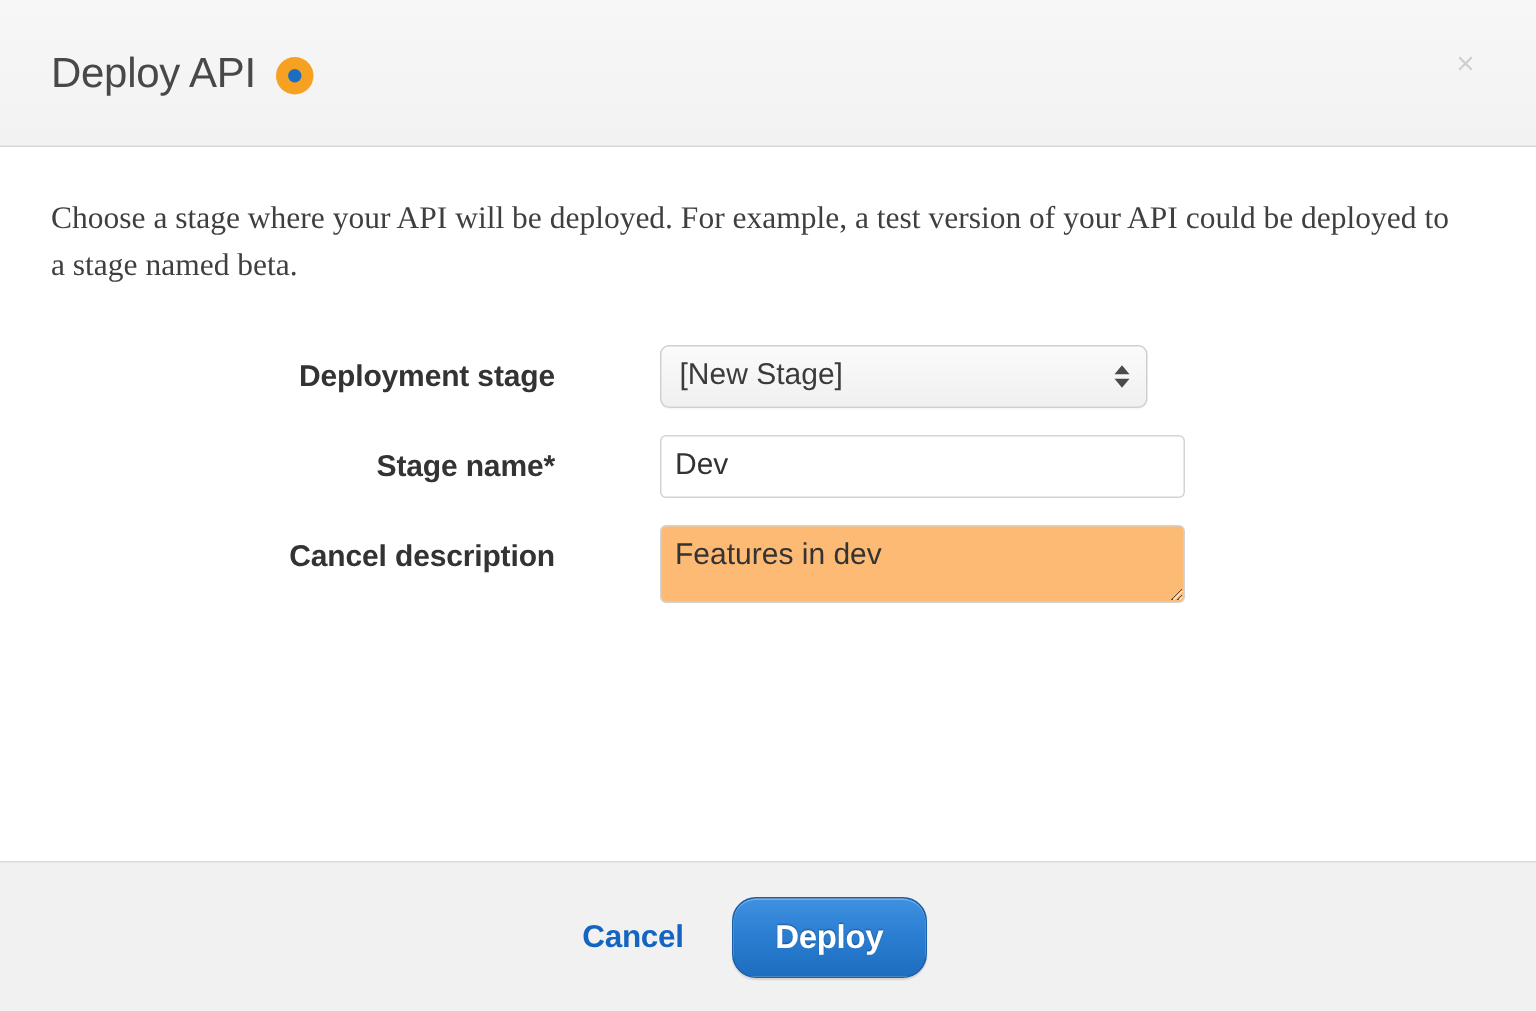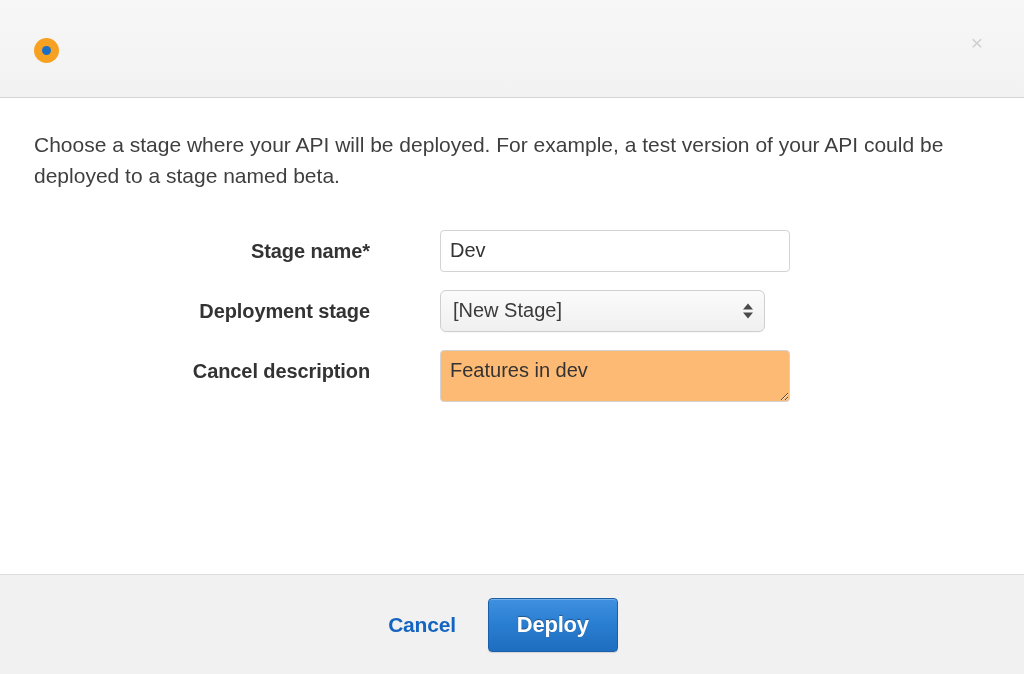--- a/index.html
+++ b/index.html
@@ -93,20 +93,21 @@
     padding: 32px 34px 0 34px;
     box-sizing: border-box;
   }
   .intro {
     font-size: 21px;
     line-height: 1.47;
     color: #3f3f3f;
     max-width: 935px;
     margin: 0 0 8px 0;
     font-weight: 400;
+    font-family: Liberation Serif, serif;
   }
 
   
   .form {
     margin-top: 38px;
   }
   .form-row {
     display: flex;
     align-items: flex-start;
     margin-bottom: 20px;
@@ -231,73 +232,74 @@
     background: none;
     border: none;
     padding: 6px 4px;
     font-family: "Liberation Sans", sans-serif;
     letter-spacing: -0.2px;
   }
 
   .deploy-btn {
     background: linear-gradient(to bottom, #3f90e0 0%, #2a7ed1 48%, #1d6dc0 100%);
     border: 1px solid #1a5fa8;
-    border-radius: 4px;
+    border-radius: 16px;
     color: #ffffff;
     font-size: 22px;
     font-weight: bold;
     font-family: "Liberation Sans", sans-serif;
     padding: 0 24px;
     height: 54px;
     min-width: 130px;
     cursor: pointer;
     text-shadow: 0 -1px 1px rgba(0,0,0,0.35);
     box-shadow: inset 0 1px 0 rgba(255,255,255,0.28), 0 1px 1px rgba(0,0,0,0.12);
     letter-spacing: -0.2px;
   }
 </style>
 </head>
 <body>
 
 <div class="modal">
 
   <div class="modal-header">
     <div class="title-wrap">
+      <span class="modal-title">Deploy API</span>
       <span class="status-dot">
         <span class="inner"></span>
       </span>
     </div>
     <button class="close-btn">×</button>
   </div>
 
   <div class="modal-body">
     <p class="intro">Choose a stage where your API will be deployed. For example, a test version of your API could be deployed to a stage named beta.</p>
 
     <div class="form">
-
-      <div class="form-row gap-small">
-        <div class="field-label">Stage name*</div>
-        <div class="field-control">
-          <input class="text-input" type="text" value="Dev" style="">
-        </div>
-      </div>
 
       <div class="form-row gap-small">
         <div class="field-label">Deployment stage</div>
         <div class="field-control">
           <div class="select-box">
             <span class="sel-value">[New Stage]</span>
             <span class="stepper">
               <span class="tri up"></span>
               <span class="tri down"></span>
             </span>
           </div>
         </div>
       </div>
 
+      <div class="form-row gap-small">
+        <div class="field-label">Stage name*</div>
+        <div class="field-control">
+          <input class="text-input" type="text" value="Dev" style="">
+        </div>
+      </div>
+
       <div class="form-row gap-extra">
         <div class="field-label">Cancel description</div>
         <div class="field-control">
           <textarea class="text-area" style="">Features in dev</textarea>
         </div>
       </div>
 
 
     </div>
   </div>

